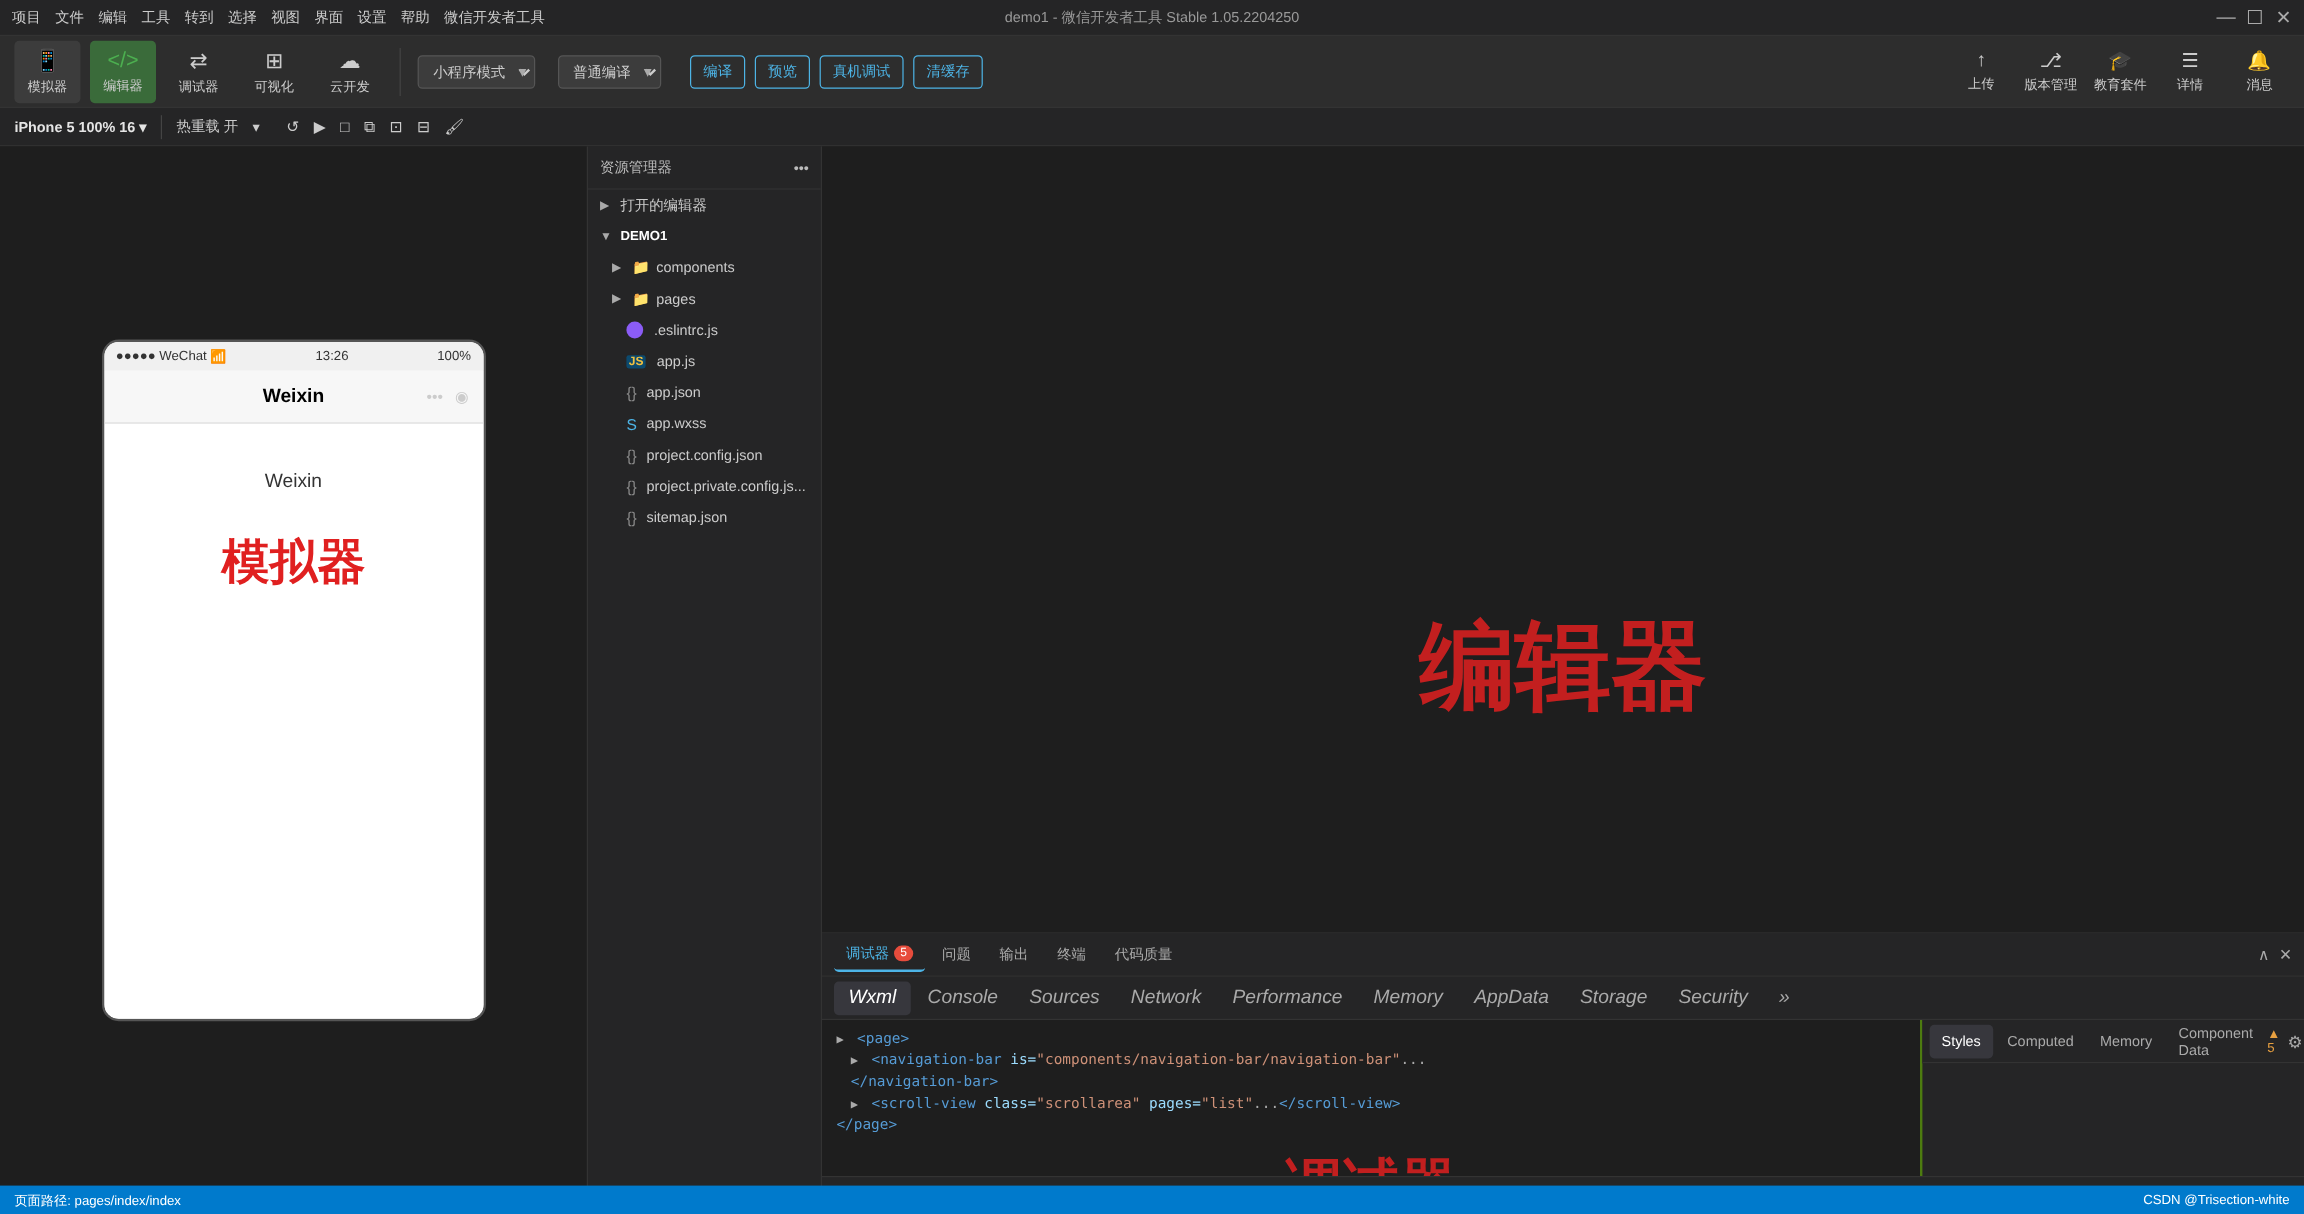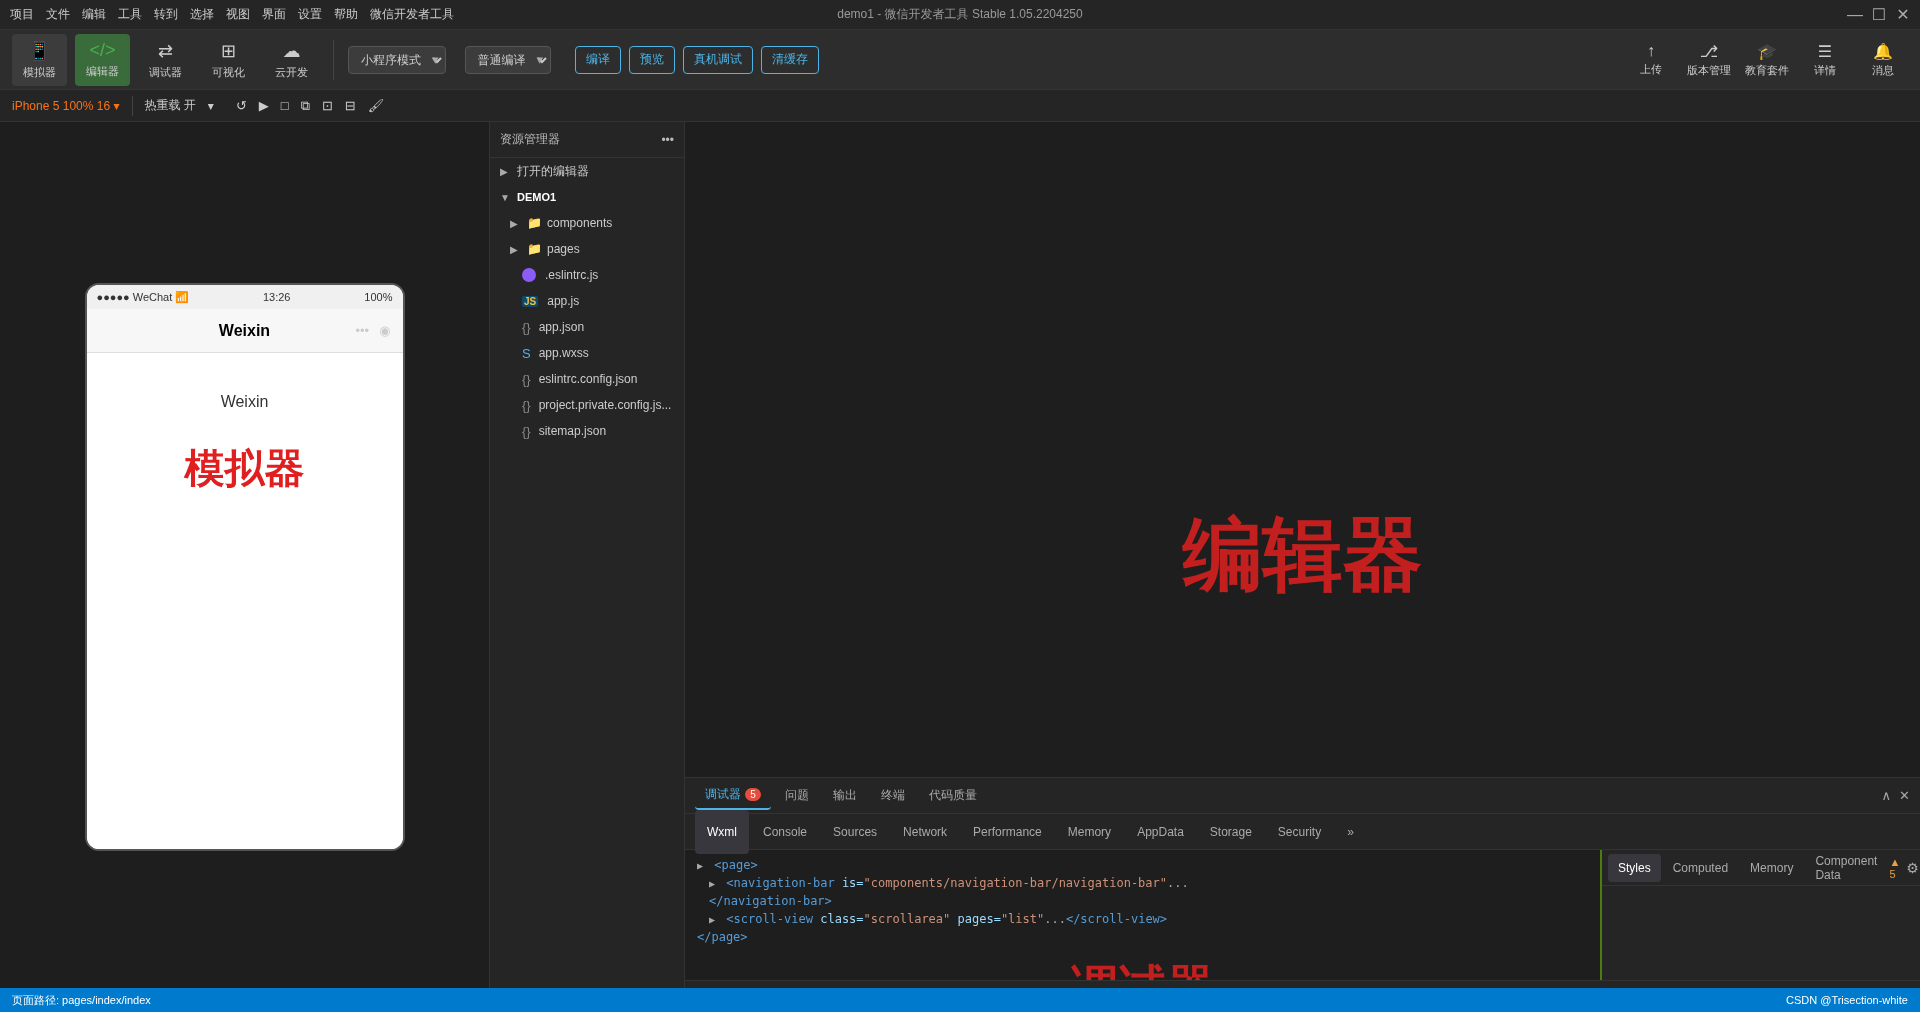--- a/index.html
+++ b/index.html
@@ -340,28 +340,29 @@
     .debug-inner-tabs {
       height: 36px;
       background: #252526;
       display: flex;
       align-items: center;
       padding: 0 10px;
       gap: 2px;
       border-bottom: 1px solid #333;
     }
     .debug-inner-tab {
-      height: 44px;
+      height: 28px;
       padding: 0 12px;
       display: flex;
       align-items: center;
       cursor: pointer;
       color: #aaa;
-      font-size: 12px;
+      font-size: 16px;
       border-radius: 4px;
+      font-style: italic;
     }
     .debug-inner-tab.active {
       color: #fff;
       background: #37373d;
     }
     .debugger-content {
       flex: 1;
       display: flex;
       overflow: hidden;
     }
@@ -585,21 +586,21 @@
       <span>详情</span>
     </div>
     <div class="toolbar-right-btn">
       <span class="toolbar-right-btn-icon">🔔</span>
       <span>消息</span>
     </div>
   </div>
 </div>
 
 <div class="sim-bar">
-  <span style="color:#f97316;font-size:12px;">
+  <span style="color:#e5e5e5;font-size:12px;font-weight:bold;">
     <span>iPhone 5</span>
     <span>100%</span>
     <span>16</span>
     <span> ▾</span>
   </span>
   <div style="width:1px;height:20px;background:#444;"></div>
   <span class="sim-bar-item">
     <span>热重载 开</span>
     <span>▾</span>
   </span>
@@ -688,21 +689,21 @@
       <span>app.json</span>
     </div>
 
     <div class="file-tree-item" style="padding-left:32px;">
       <span style="color:#4db4e6;font-size:13px;margin-right:3px;">S</span>
       <span>app.wxss</span>
     </div>
 
     <div class="file-tree-item" style="padding-left:32px;">
       <span style="color:#888;font-size:13px;margin-right:3px;">{}</span>
-      <span>eslintrc.config.json</span>
+      <span>project.config.json</span>
     </div>
 
     <div class="file-tree-item" style="padding-left:32px;">
       <span style="color:#888;font-size:13px;margin-right:3px;">{}</span>
       <span>project.private.config.js...</span>
     </div>
 
     <div class="file-tree-item" style="padding-left:32px;">
       <span style="color:#888;font-size:13px;margin-right:3px;">{}</span>
       <span>sitemap.json</span>

